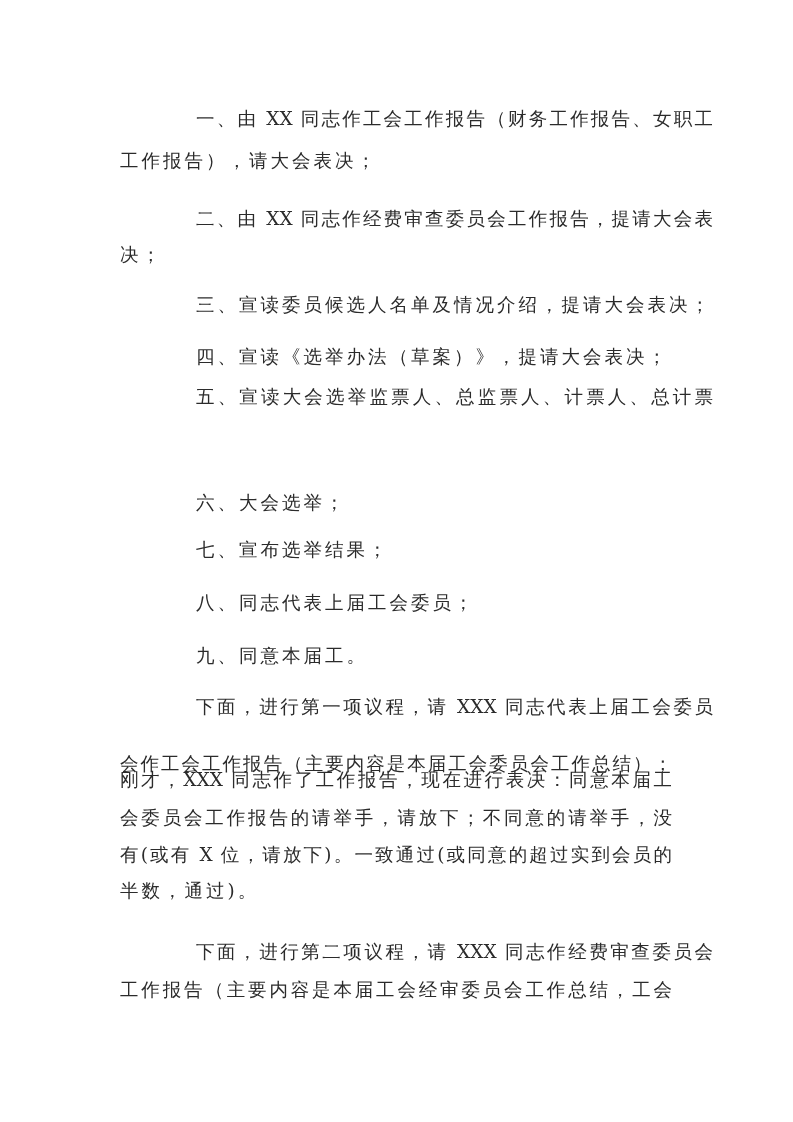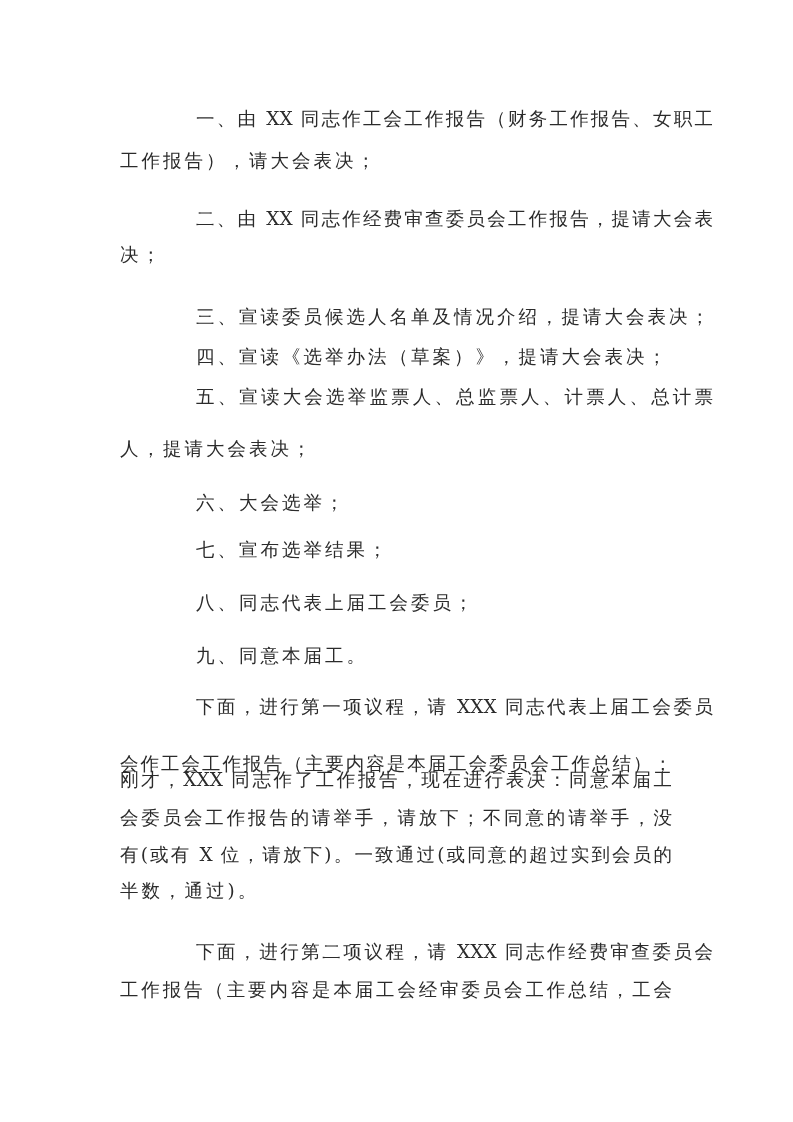--- a/index.html
+++ b/index.html
@@ -26,26 +26,25 @@
 <body>
 
 <div class="page">
 
   <div class="line indent" style="top:106px">一、由 XX 同志作工会工作报告（财务工作报告、女职工</div>
   <div class="line short" style="top:148px">工作报告），请大会表决；</div>
 
   <div class="line indent" style="top:206px">二、由 XX 同志作经费审查委员会工作报告，提请大会表</div>
   <div class="line short" style="top:242px">决；</div>
 
-  <div class="line indent short" style="top:304px">三、宣读委员候选人名单及情况介绍，提请大会表决；</div>
+  <div class="line indent short" style="top:292px">三、宣读委员候选人名单及情况介绍，提请大会表决；</div>
 
   <div class="line indent" style="top:384px">五、宣读大会选举监票人、总监票人、计票人、总计票</div>
 
   <div class="line indent short" style="top:344px">四、宣读《选举办法（草案）》，提请大会表决；</div>
-  <div class="line short" style="top:436px">人，提请大会表决；</div>
 
   <div class="line indent short" style="top:490px">六、大会选举；</div>
 
   <div class="line indent short" style="top:537px">七、宣布选举结果；</div>
 
   <div class="line indent short" style="top:590px">八、同志代表上届工会委员；</div>
 
   <div class="line indent short" style="top:643px">九、同意本届工。</div>
 
   <div class="line indent" style="top:694px">下面，进行第一项议程，请 XXX 同志代表上届工会委员</div>

